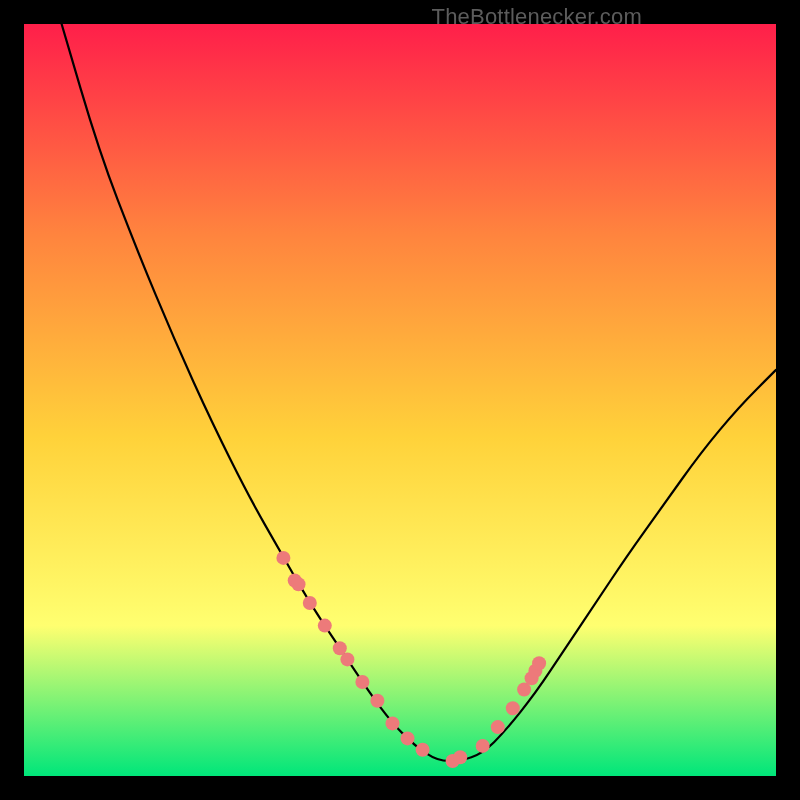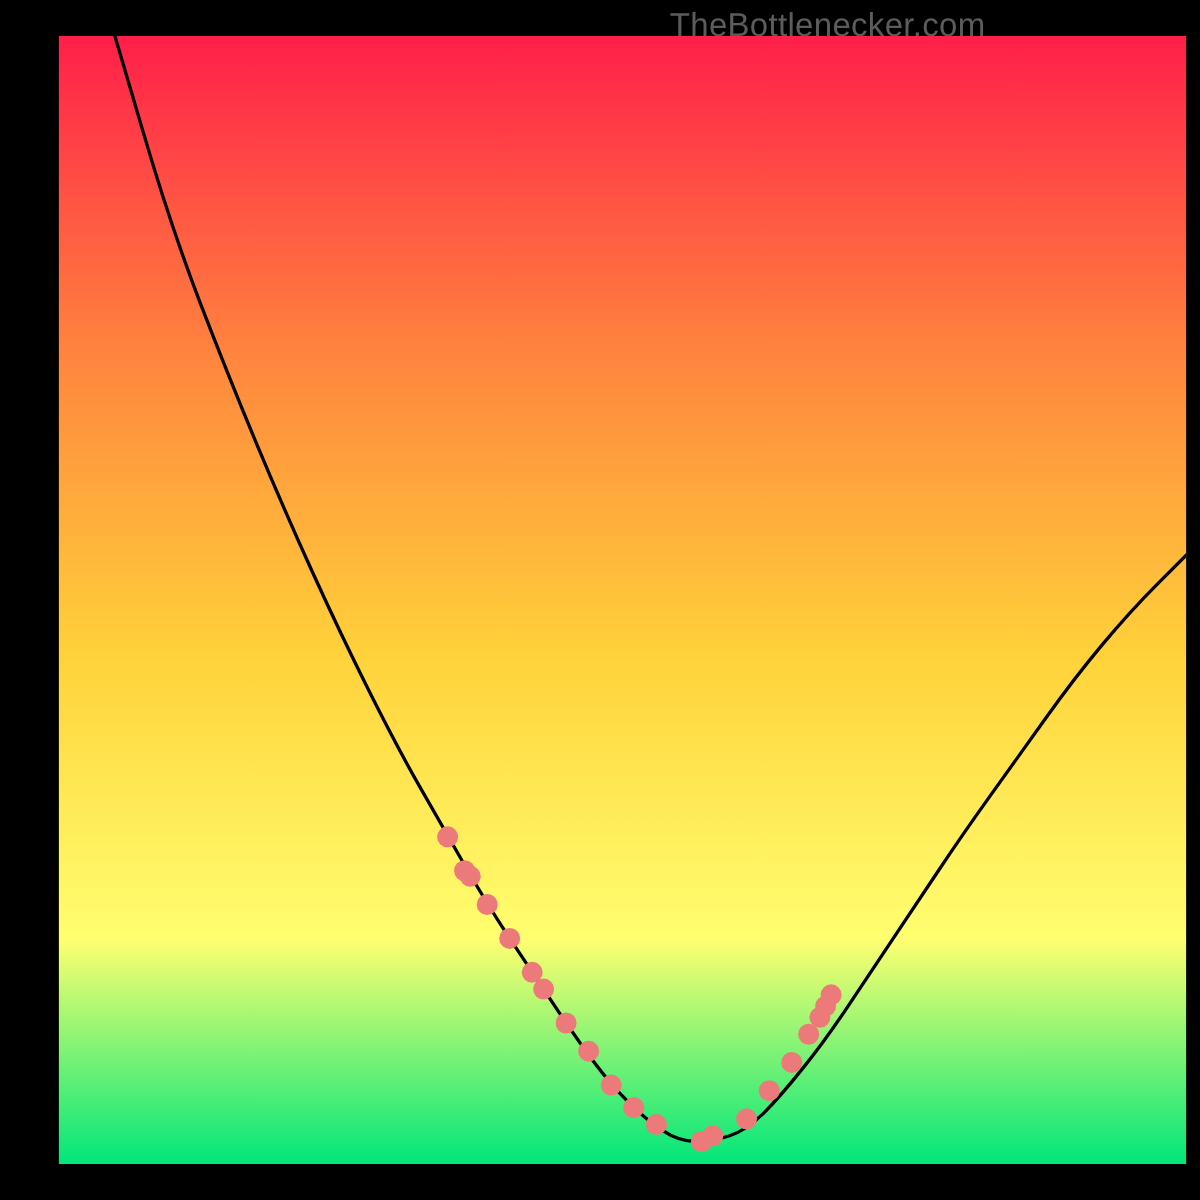--- a/index.html
+++ b/index.html
@@ -11,21 +11,20 @@
     background: #000;
     font-family: Arial, Helvetica, sans-serif;
   }
   .frame {
     position: absolute;
     left: 0;
     top: 0;
     width: 652px;
     height: 800px;
     background: #000;
-    margin-left: 15px;
   }
   .plot-area {
     position: absolute;
     left: 24px;
     top: 24px;
     width: 752px;
     height: 752px;
     overflow: hidden;
   }
   .plot-area svg {

